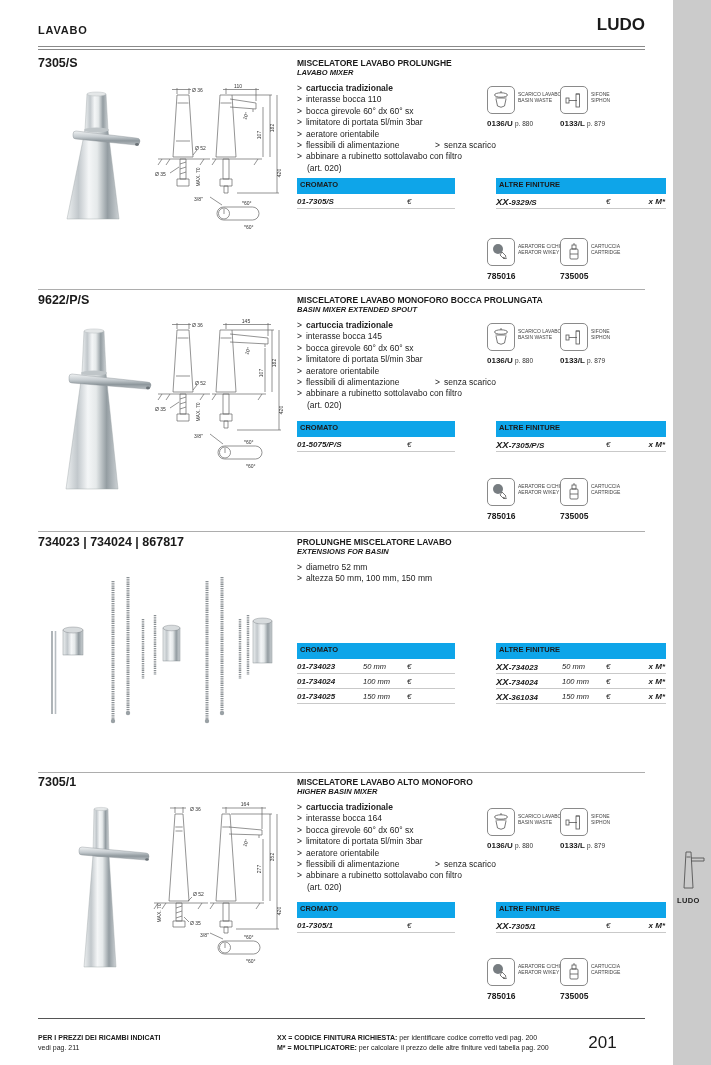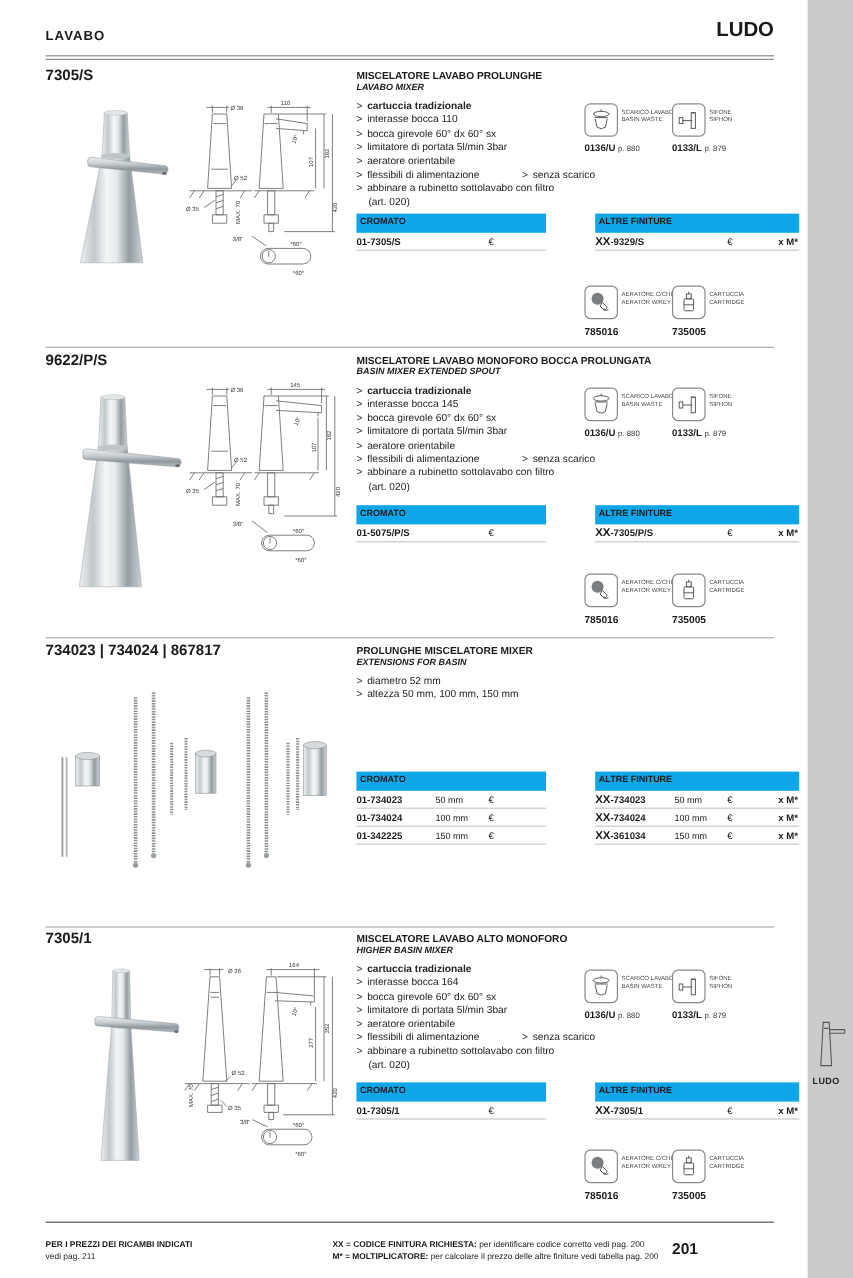--- a/index.html
+++ b/index.html
@@ -36,36 +36,36 @@
   .ilbl{position:absolute;left:31px;top:5px;font-size:5px;line-height:6px;color:#444;white-space:nowrap;}
   .icode{position:absolute;left:0;top:33px;font-size:8px;font-weight:bold;white-space:nowrap;}
   .icode .pg{font-weight:normal;font-size:6.5px;color:#333;}
   .icode.big{font-size:8.5px;}
 
   .tbl{position:absolute;}
   .tbl.cro{left:297px;width:158px;}
   .tbl.alt{left:453px;width:170px;margin-left:43px;}
   .thead{height:16px;background:#0ea5e9;font-size:7.5px;font-weight:bold;
          padding:2px 0 0 3px;box-sizing:border-box;}
-  .trow{display:flex;align-items:center;height:14px;border-bottom:1px solid #c9c9c9;font-size:8px;}
+  .trow{display:flex;align-items:center;height:14px;border-bottom:1px solid #c9c9c9;font-size:8px;font-style:italic;}
   .cc{width:66px;font-weight:bold;white-space:nowrap;}
   .cs{width:44px;font-size:7.5px;color:#222;}
   .ce{flex:1;}
   .cm{font-weight:bold;padding-right:1px;}
   .xx{font-size:9.5px;font-weight:bold;}
 
   .draw line,.draw polygon,.draw rect,.draw path,.draw circle{vector-effect:non-scaling-stroke;}
   .draw text{font-size:5px;fill:#333;}
 
   .footrule{position:absolute;left:38px;top:1018px;width:607px;height:1px;background:#555;}
   .fleft{position:absolute;left:38px;top:1033px;font-size:7px;line-height:10px;}
   .fl1{font-weight:bold;}
   .fcenter{position:absolute;left:277px;top:1033px;font-size:7px;line-height:10px;width:290px;}
   .fb{font-weight:bold;}
-  .fpage{position:absolute;left:560px;top:1033px;width:85px;text-align:left;font-size:13px;font-weight:bold;}
+  .fpage{position:absolute;left:560px;top:1033px;width:85px;text-align:center;font-size:17px;font-weight:normal;}
 </style>
 </head>
 <body>
 
 <div class="page">
 
   <svg width="0" height="0" style="position:absolute">
     <defs>
       <linearGradient id="chromeH" x1="0" y1="0" x2="1" y2="0">
         <stop offset="0" stop-color="#eceff0"></stop>
@@ -465,42 +465,42 @@
       <line x1="165" y1="8" x2="165" y2="146" stroke="#8a9094" stroke-width="3" stroke-dasharray="1.3,0.9"></line>
         <circle cx="165" cy="148" r="2.2" fill="#9aa1a5"></circle>
       <line x1="180" y1="4" x2="180" y2="138" stroke="#8a9094" stroke-width="3" stroke-dasharray="1.3,0.9"></line>
         <circle cx="180" cy="140" r="2.2" fill="#9aa1a5"></circle>
       <line x1="198" y1="46" x2="198" y2="106" stroke="#8a9094" stroke-width="2.5" stroke-dasharray="1.3,0.9"></line>
       <line x1="206" y1="42" x2="206" y2="102" stroke="#8a9094" stroke-width="2.5" stroke-dasharray="1.3,0.9"></line>
       <rect x="211" y="48" width="19" height="42" fill="url(#chromeH)" stroke="#767c80" stroke-width="0.4"></rect>
       <ellipse cx="220.5" cy="48" rx="9.5" ry="3" fill="#d7dbdd" stroke="#767c80" stroke-width="0.4"></ellipse>
     </svg>
 
-    <div class="rtitle">PROLUNGHE MISCELATORE MIXER</div>
+    <div class="rtitle">PROLUNGHE MISCELATORE LAVABO</div>
     <div class="rsub">EXTENSIONS FOR BASIN</div>
 
     <div class="features">
       <div class="feat"><span class="gt">&gt;</span><span>diametro 52 mm</span></div>
       <div class="feat"><span class="gt">&gt;</span><span>altezza 50 mm, 100 mm, 150 mm</span></div>
     </div>
 
     <div class="tbl cro" style="top:106px">
       <div class="thead">CROMATO</div>
       <div class="trow">
         <span class="cc">01-734023</span>
         <span class="cs">50 mm</span>
         <span class="ce">€</span>
       </div>
       <div class="trow">
         <span class="cc">01-734024</span>
         <span class="cs">100 mm</span>
         <span class="ce">€</span>
       </div>
       <div class="trow">
-        <span class="cc">01-342225</span>
+        <span class="cc">01-734025</span>
         <span class="cs">150 mm</span>
         <span class="ce">€</span>
       </div>
     </div>
     <div class="tbl alt" style="top:106px">
       <div class="thead">ALTRE FINITURE</div>
       <div class="trow">
         <span class="cc"><span class="xx">XX</span><span>-734023</span></span>
         <span class="cs">50 mm</span>
         <span class="ce">€</span>

